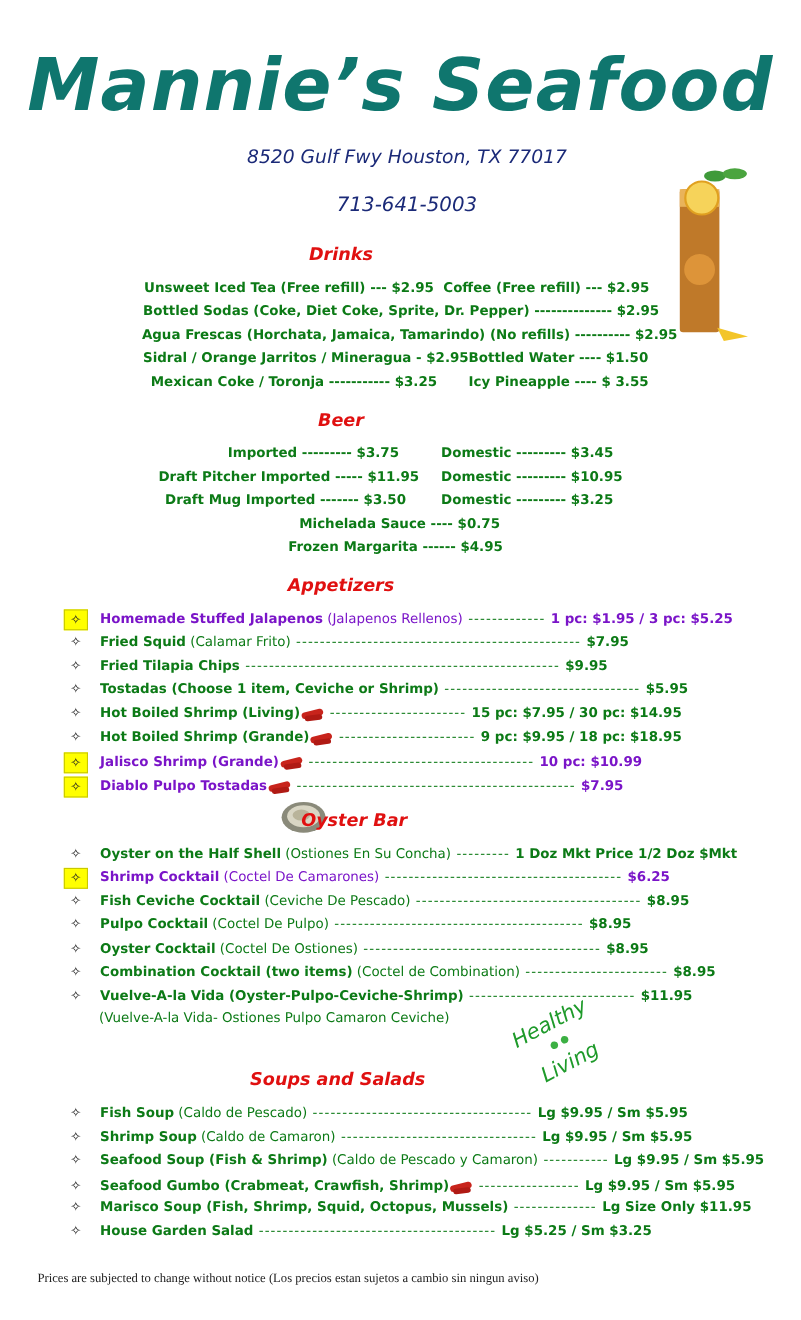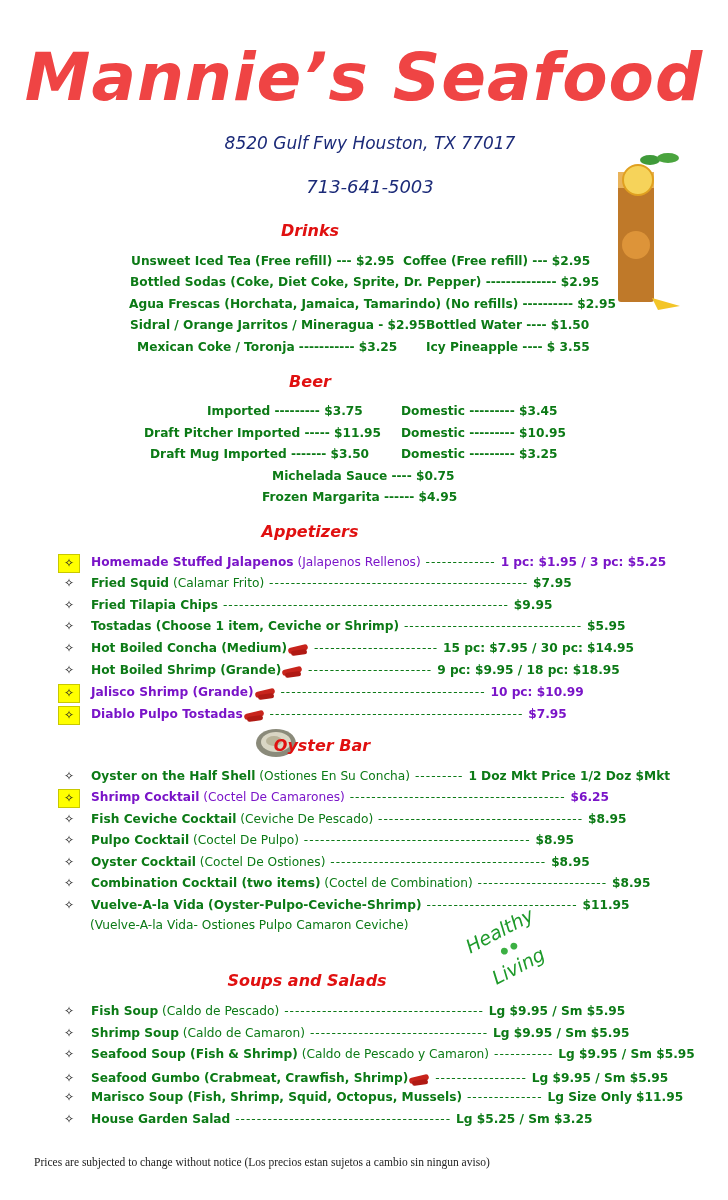--- a/index.html
+++ b/index.html
@@ -1,20 +1,20 @@
 <!DOCTYPE html>
 <html><head>
 <meta charset="utf-8">
 <style>
   html, body { margin: 0; padding: 0; background: #ffffff; }
   body { width: 728px; height: 1200px; position: relative; overflow: hidden;
          font-family: "DejaVu Sans", sans-serif; }
   .title { position: absolute; left: 0; width: 728px; top: 38px; text-align: center;
            font-family: "DejaVu Sans", sans-serif; font-weight: bold; font-style: italic;
-           font-size: 66px; color: #ef4444; letter-spacing: 1px; line-height: 80px; }
+           font-size: 66px; color: #0f766e; letter-spacing: 1px; line-height: 80px; }
   .addr { position: absolute; left: 0; width: 740px; text-align: center; color: #1b2a78;
           font-style: italic; font-size: 17px; }
   .sec { position: absolute; left: 0; width: 620px; text-align: center; color: #e01010;
          font-weight: bold; font-style: italic; font-size: 16px; }
   .row { position: absolute; font-size: 12.2px; color: #0c7a16; white-space: pre; font-weight: bold; }
   .row .sub { font-weight: normal; }
   .purple { color: #7a14c8; }
   .bullet { position: absolute; width: 18px; height: 16px; text-align: center; font-size: 12px;
             line-height: 16px; color: #222; }
   .bullet.hl { background: #ffff00; border: 1px solid #c8c800; width: 20px; height: 17px; }
@@ -74,21 +74,21 @@
 <div id="appetizers">
     <div class="bullet hl" style="left: 58px; top: 554px;">✧</div>
     <div class="row purple" style="left: 91px; top: 555px;"><span>Homemade Stuffed Jalapenos</span><span class="sub"> (Jalapenos Rellenos)</span><span class="dash purple"> ------------- </span><span>1 pc: $1.95 / 3 pc: $5.25</span></div>
     <div class="bullet" style="left: 60px; top: 575px;">✧</div>
     <div class="row" style="left: 91px; top: 576px;"><span>Fried Squid</span><span class="sub"> (Calamar Frito)</span><span class="dash"> ------------------------------------------------ </span><span>$7.95</span></div>
     <div class="bullet" style="left: 60px; top: 597px;">✧</div>
     <div class="row" style="left: 91px; top: 598px;"><span>Fried Tilapia Chips</span><span class="sub"></span><span class="dash"> ----------------------------------------------------- </span><span>$9.95</span></div>
     <div class="bullet" style="left: 60px; top: 618px;">✧</div>
     <div class="row" style="left: 91px; top: 619px;"><span>Tostadas (Choose 1 item, Ceviche or Shrimp)</span><span class="sub"></span><span class="dash"> --------------------------------- </span><span>$5.95</span></div>
     <div class="bullet" style="left: 60px; top: 640px;">✧</div>
-    <div class="row" style="left: 91px; top: 641px;"><span>Hot Boiled Concha (Medium)</span><span class="sub"></span><span class="pepper"></span><span class="dash"> ----------------------- </span><span>15 pc: $7.95 / 30 pc: $14.95</span></div>
+    <div class="row" style="left: 91px; top: 641px;"><span>Hot Boiled Shrimp (Living)</span><span class="sub"></span><span class="pepper"></span><span class="dash"> ----------------------- </span><span>15 pc: $7.95 / 30 pc: $14.95</span></div>
     <div class="bullet" style="left: 60px; top: 662px;">✧</div>
     <div class="row" style="left: 91px; top: 663px; text-align: right;"><span>Hot Boiled Shrimp (Grande)</span><span class="sub"></span><span class="pepper"></span><span class="dash"> ----------------------- </span><span>9 pc: $9.95 / 18 pc: $18.95</span></div>
     <div class="bullet hl" style="left: 58px; top: 684px;">✧</div>
     <div class="row purple" style="left: 91px; top: 685px;"><span>Jalisco Shrimp (Grande)</span><span class="sub"></span><span class="pepper"></span><span class="dash purple"> -------------------------------------- </span><span>10 pc: $10.99</span></div>
     <div class="bullet hl" style="left: 58px; top: 706px;">✧</div>
     <div class="row purple" style="left: 91px; top: 707px;"><span>Diablo Pulpo Tostadas</span><span class="sub"></span><span class="pepper"></span><span class="dash purple"> ----------------------------------------------- </span><span>$7.95</span></div>
   </div>
 
 <div style="position:absolute;left:254px;top:726px;width:44px;height:34px;">
   <svg width="44" height="34" viewBox="0 0 44 34">

